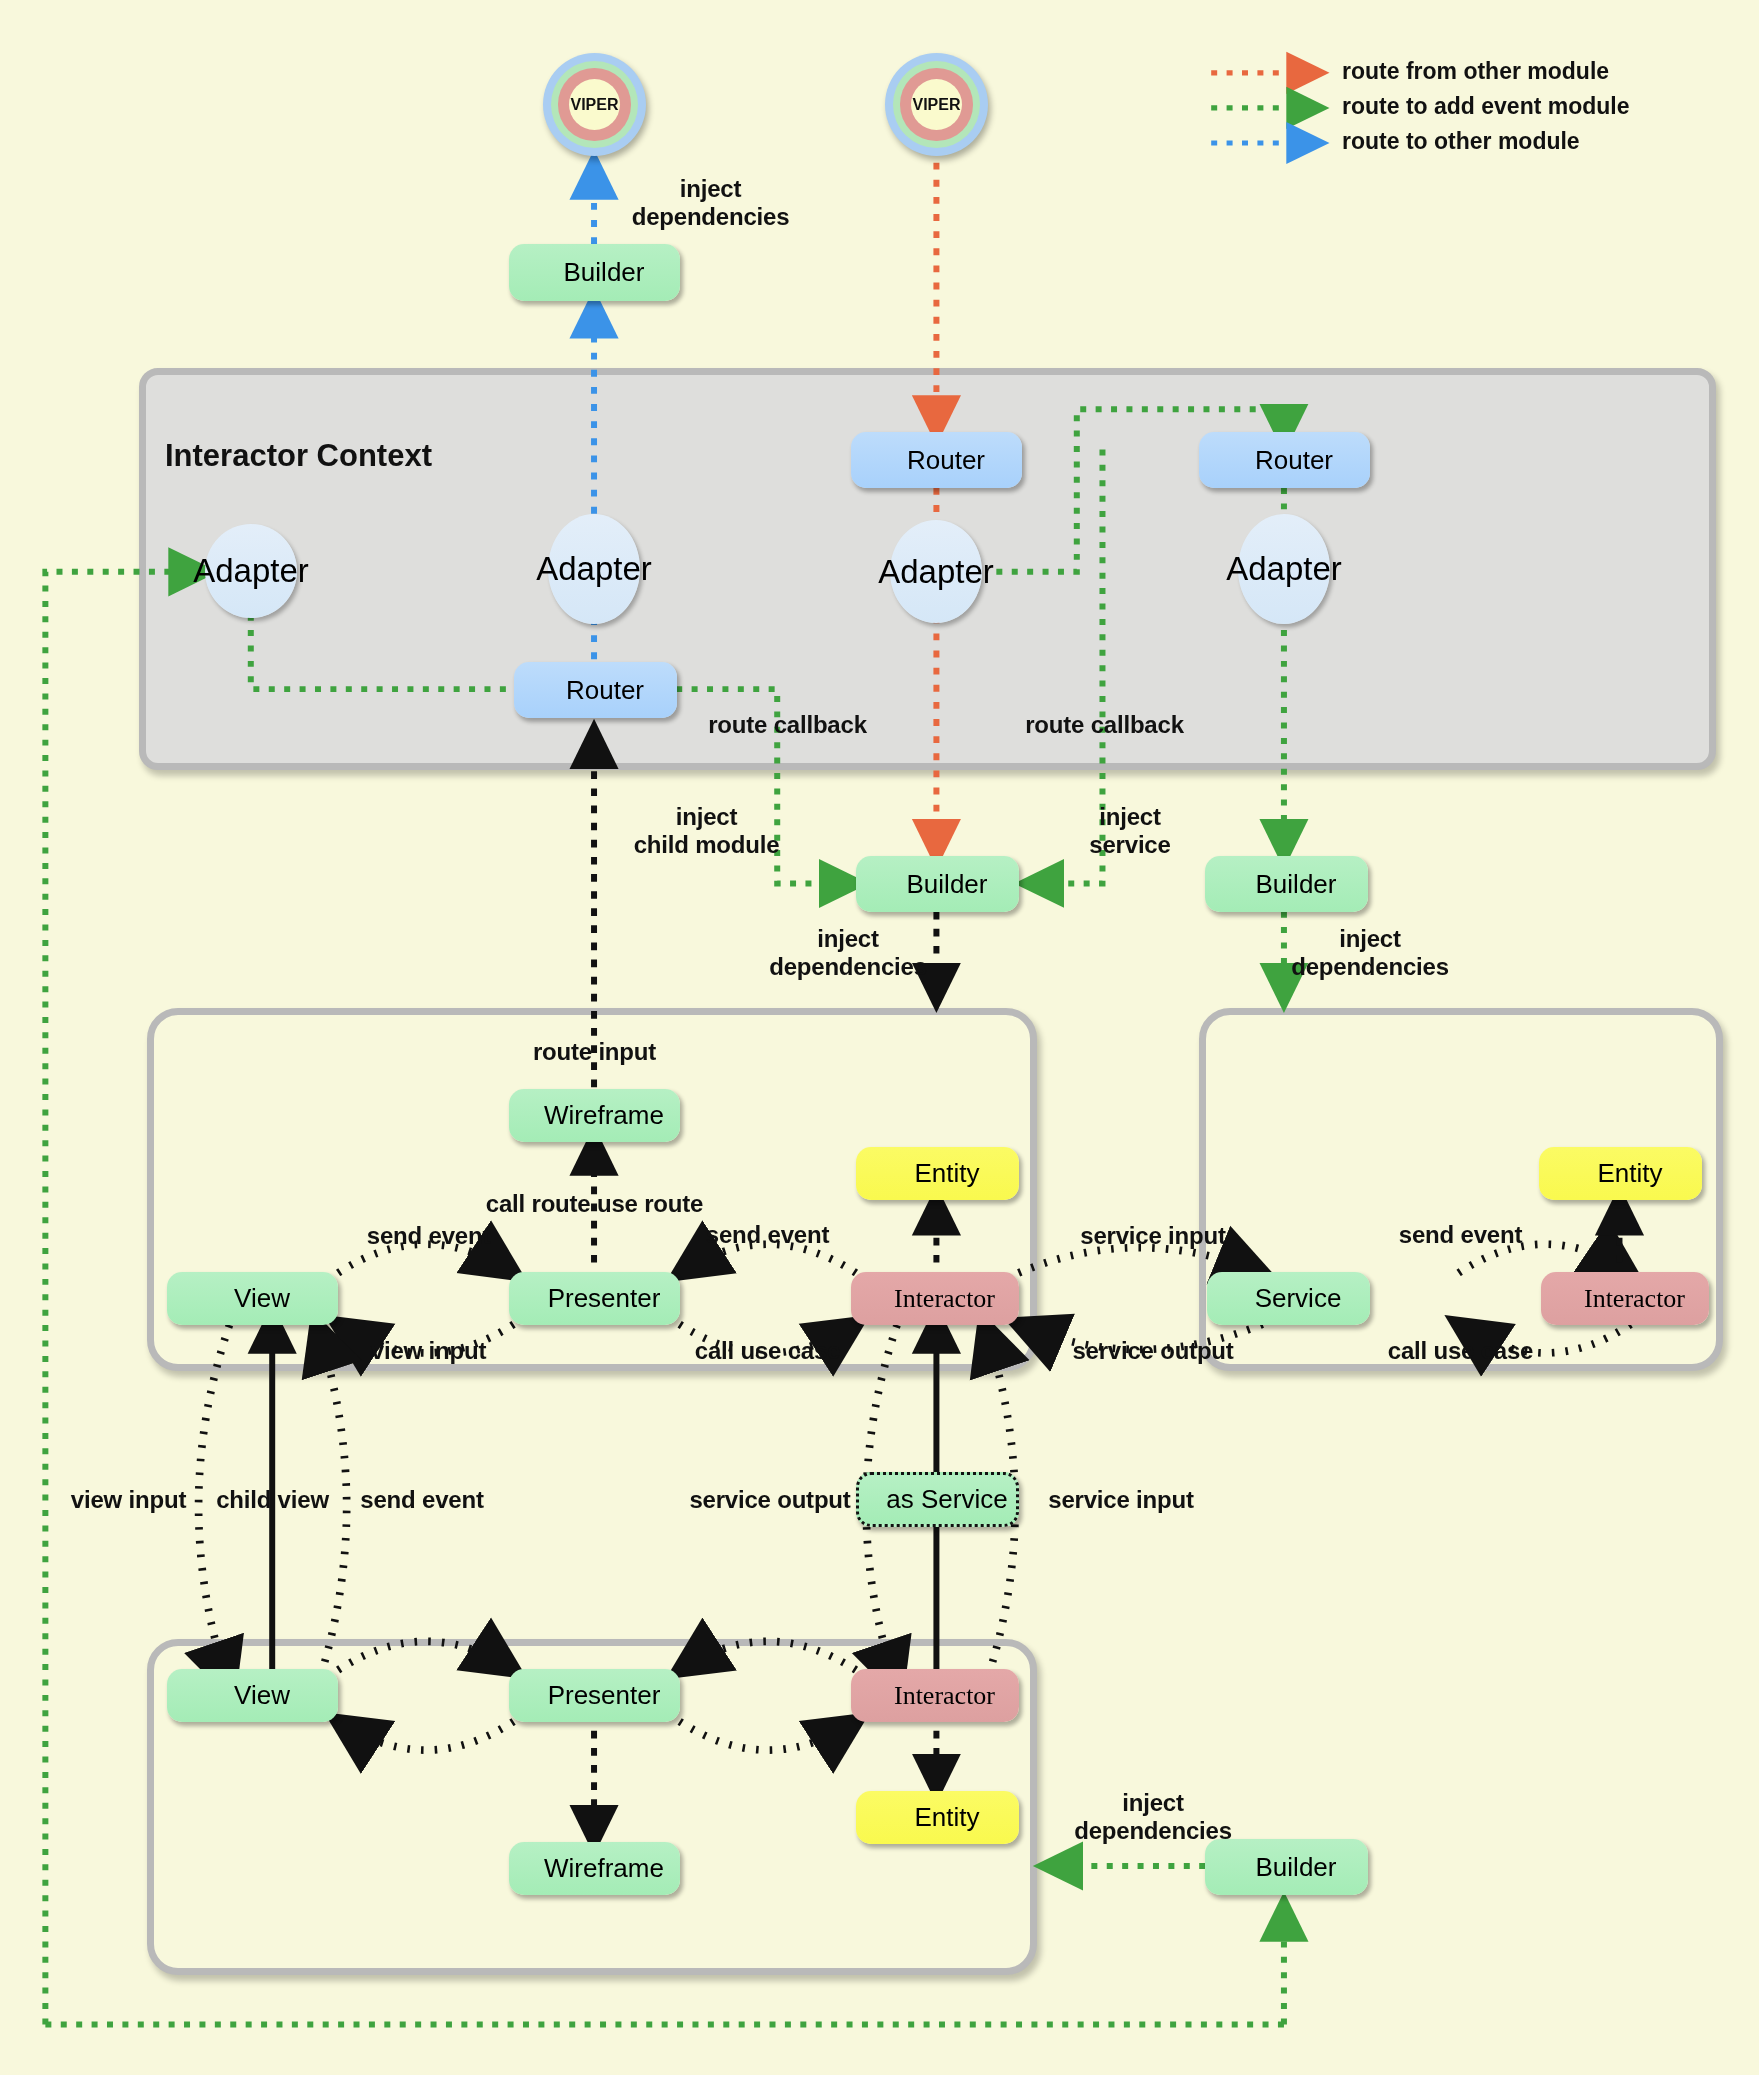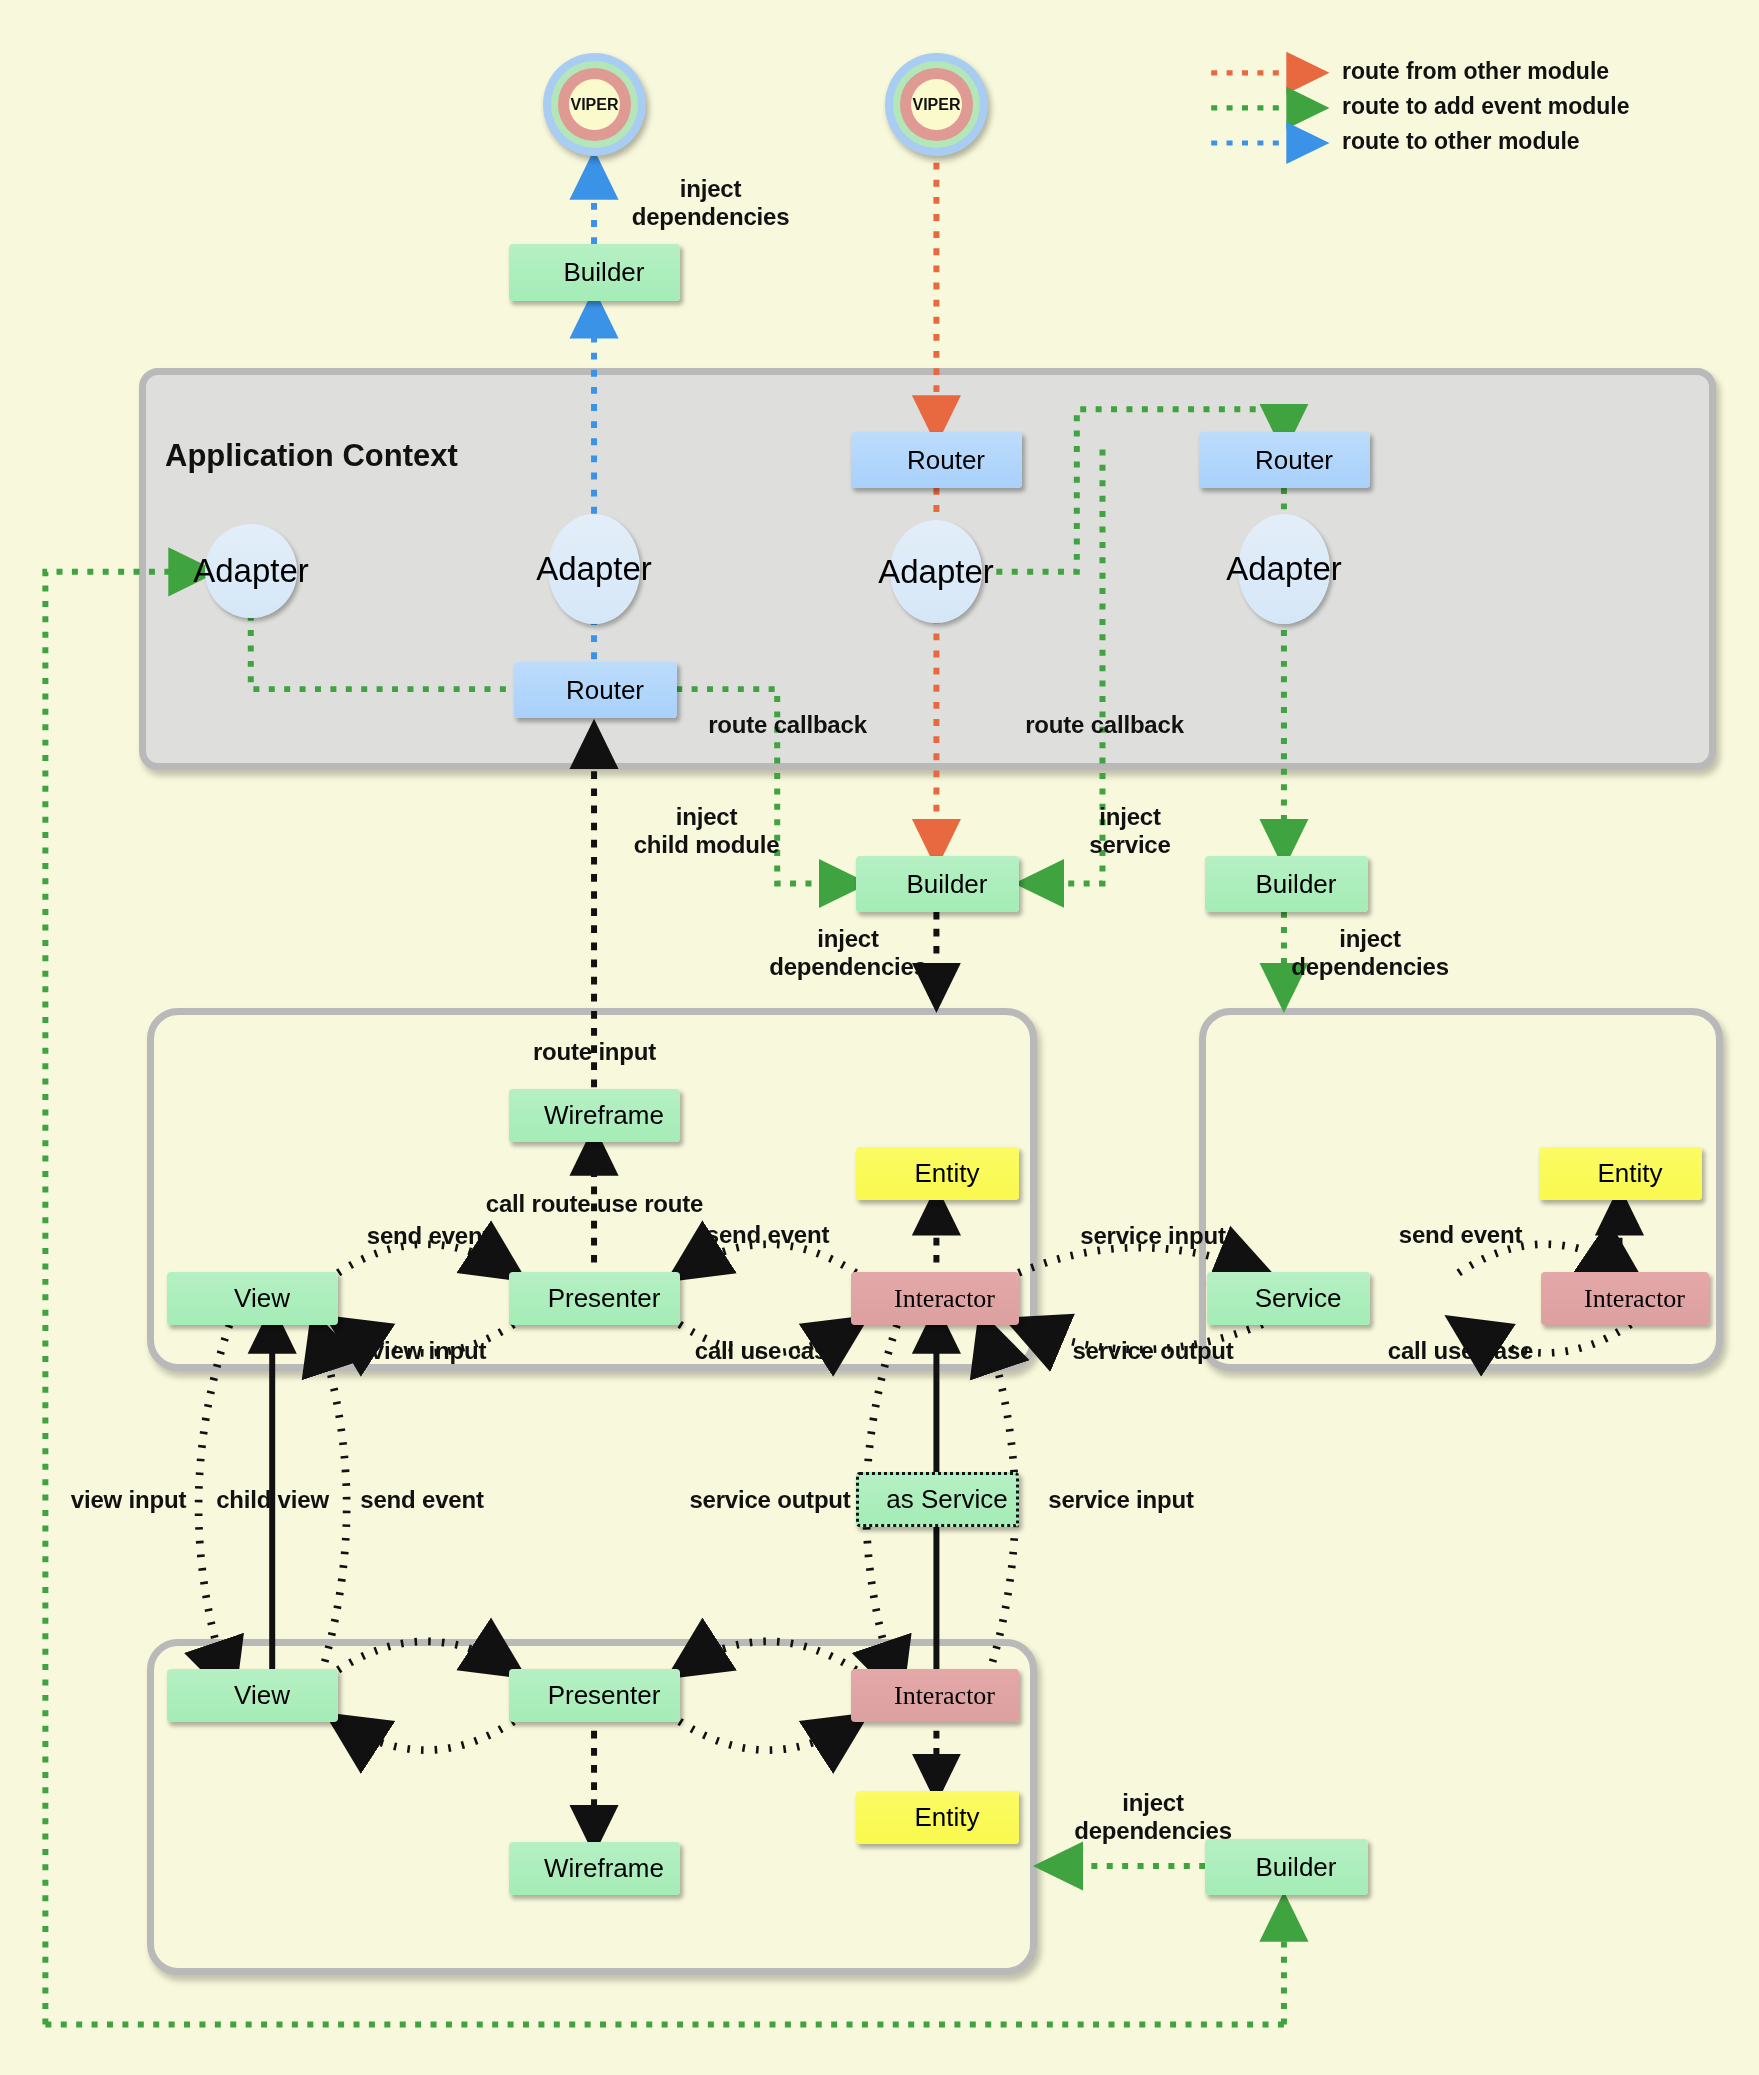--- a/index.html
+++ b/index.html
@@ -1,21 +1,21 @@
 <!DOCTYPE html>
 <html style="font-size:13.7px"><head>
 <meta charset="utf-8">
 <style>
   html,body{margin:0;padding:0;background:#f8f8dc;}
   body{font-family:"Liberation Sans","DejaVu Sans",sans-serif;}
   #stage{position:relative;width:1759px;height:2075px;background:#f8f8dc;overflow:hidden;}
   svg.layer{position:absolute;left:0;top:0;width:1759px;height:2075px;pointer-events:none;}
   .node{position:absolute;display:flex;align-items:center;justify-content:center;
         box-sizing:border-box;text-align:center;color:#000;}
-  .pill{border-radius:4px;box-shadow:2.6px 3.4px 4.3px rgba(0,0,0,.30);padding-left:19px;}
+  .pill{border-radius:15px;box-shadow:2.6px 3.4px 4.3px rgba(0,0,0,.30);padding-left:19px;}
   .green{background:linear-gradient(180deg,#b6f0c4 0%,#a4ecb6 100%);}
   .blue{background:linear-gradient(180deg,#bddcfb 0%,#a8d1fb 100%);}
   .red{background:linear-gradient(180deg,#e4a8a8 0%,#dda0a0 100%);font-family:Liberation Serif, serif;}
   .yellow{background:linear-gradient(180deg,#fbfb64 0%,#f9f94e 100%);}
   .ellipse{border-radius:50%;background:linear-gradient(180deg,#e3eef9 0%,#d5e7f7 100%);
            box-shadow:2.6px 3.4px 4.3px rgba(0,0,0,.28);}
   .fs30{font-size:26px;}
   .fs29{font-size:33px;}
   .lbl{position:absolute;font-size:24px;font-weight:bold;color:#111;line-height:1.18;
        text-align:center;white-space:pre;letter-spacing:-0.2px;}
@@ -32,21 +32,21 @@
   .vtext{position:relative;font-size:16px;font-weight:bold;color:#111;z-index:5;}
   .legend{position:absolute;font-size:23px;font-weight:bold;color:#111;}
   .asrv{border:3.4px dotted #111;}
 </style>
 </head>
 <body>
 
 <div id="stage">
 
   <div class="ctxbox" style="left:139px;top:368px;width:1577px;height:402px;"></div>
-  <div class="ctxtitle" style="left:165px;top:438px;">Application Context</div>
+  <div class="ctxtitle" style="left:165px;top:438px;">Interactor Context</div>
 
   <div class="modbox" style="left:147px;top:1008px;width:890px;height:363px;"></div>
   <div class="modbox" style="left:1199px;top:1008px;width:524px;height:363px;"></div>
   <div class="modbox" style="left:147px;top:1639px;width:890px;height:336px;"></div>
 
   <svg class="layer" viewBox="0 0 2055 2424">
     <defs>
       <marker id="ablk" markerWidth="9" markerHeight="9" refX="6.2" refY="4.5" orient="auto">
         <path d="M0,0.4 L8.4,4.5 L0,8.6 Z" fill="#111"></path>
       </marker>

